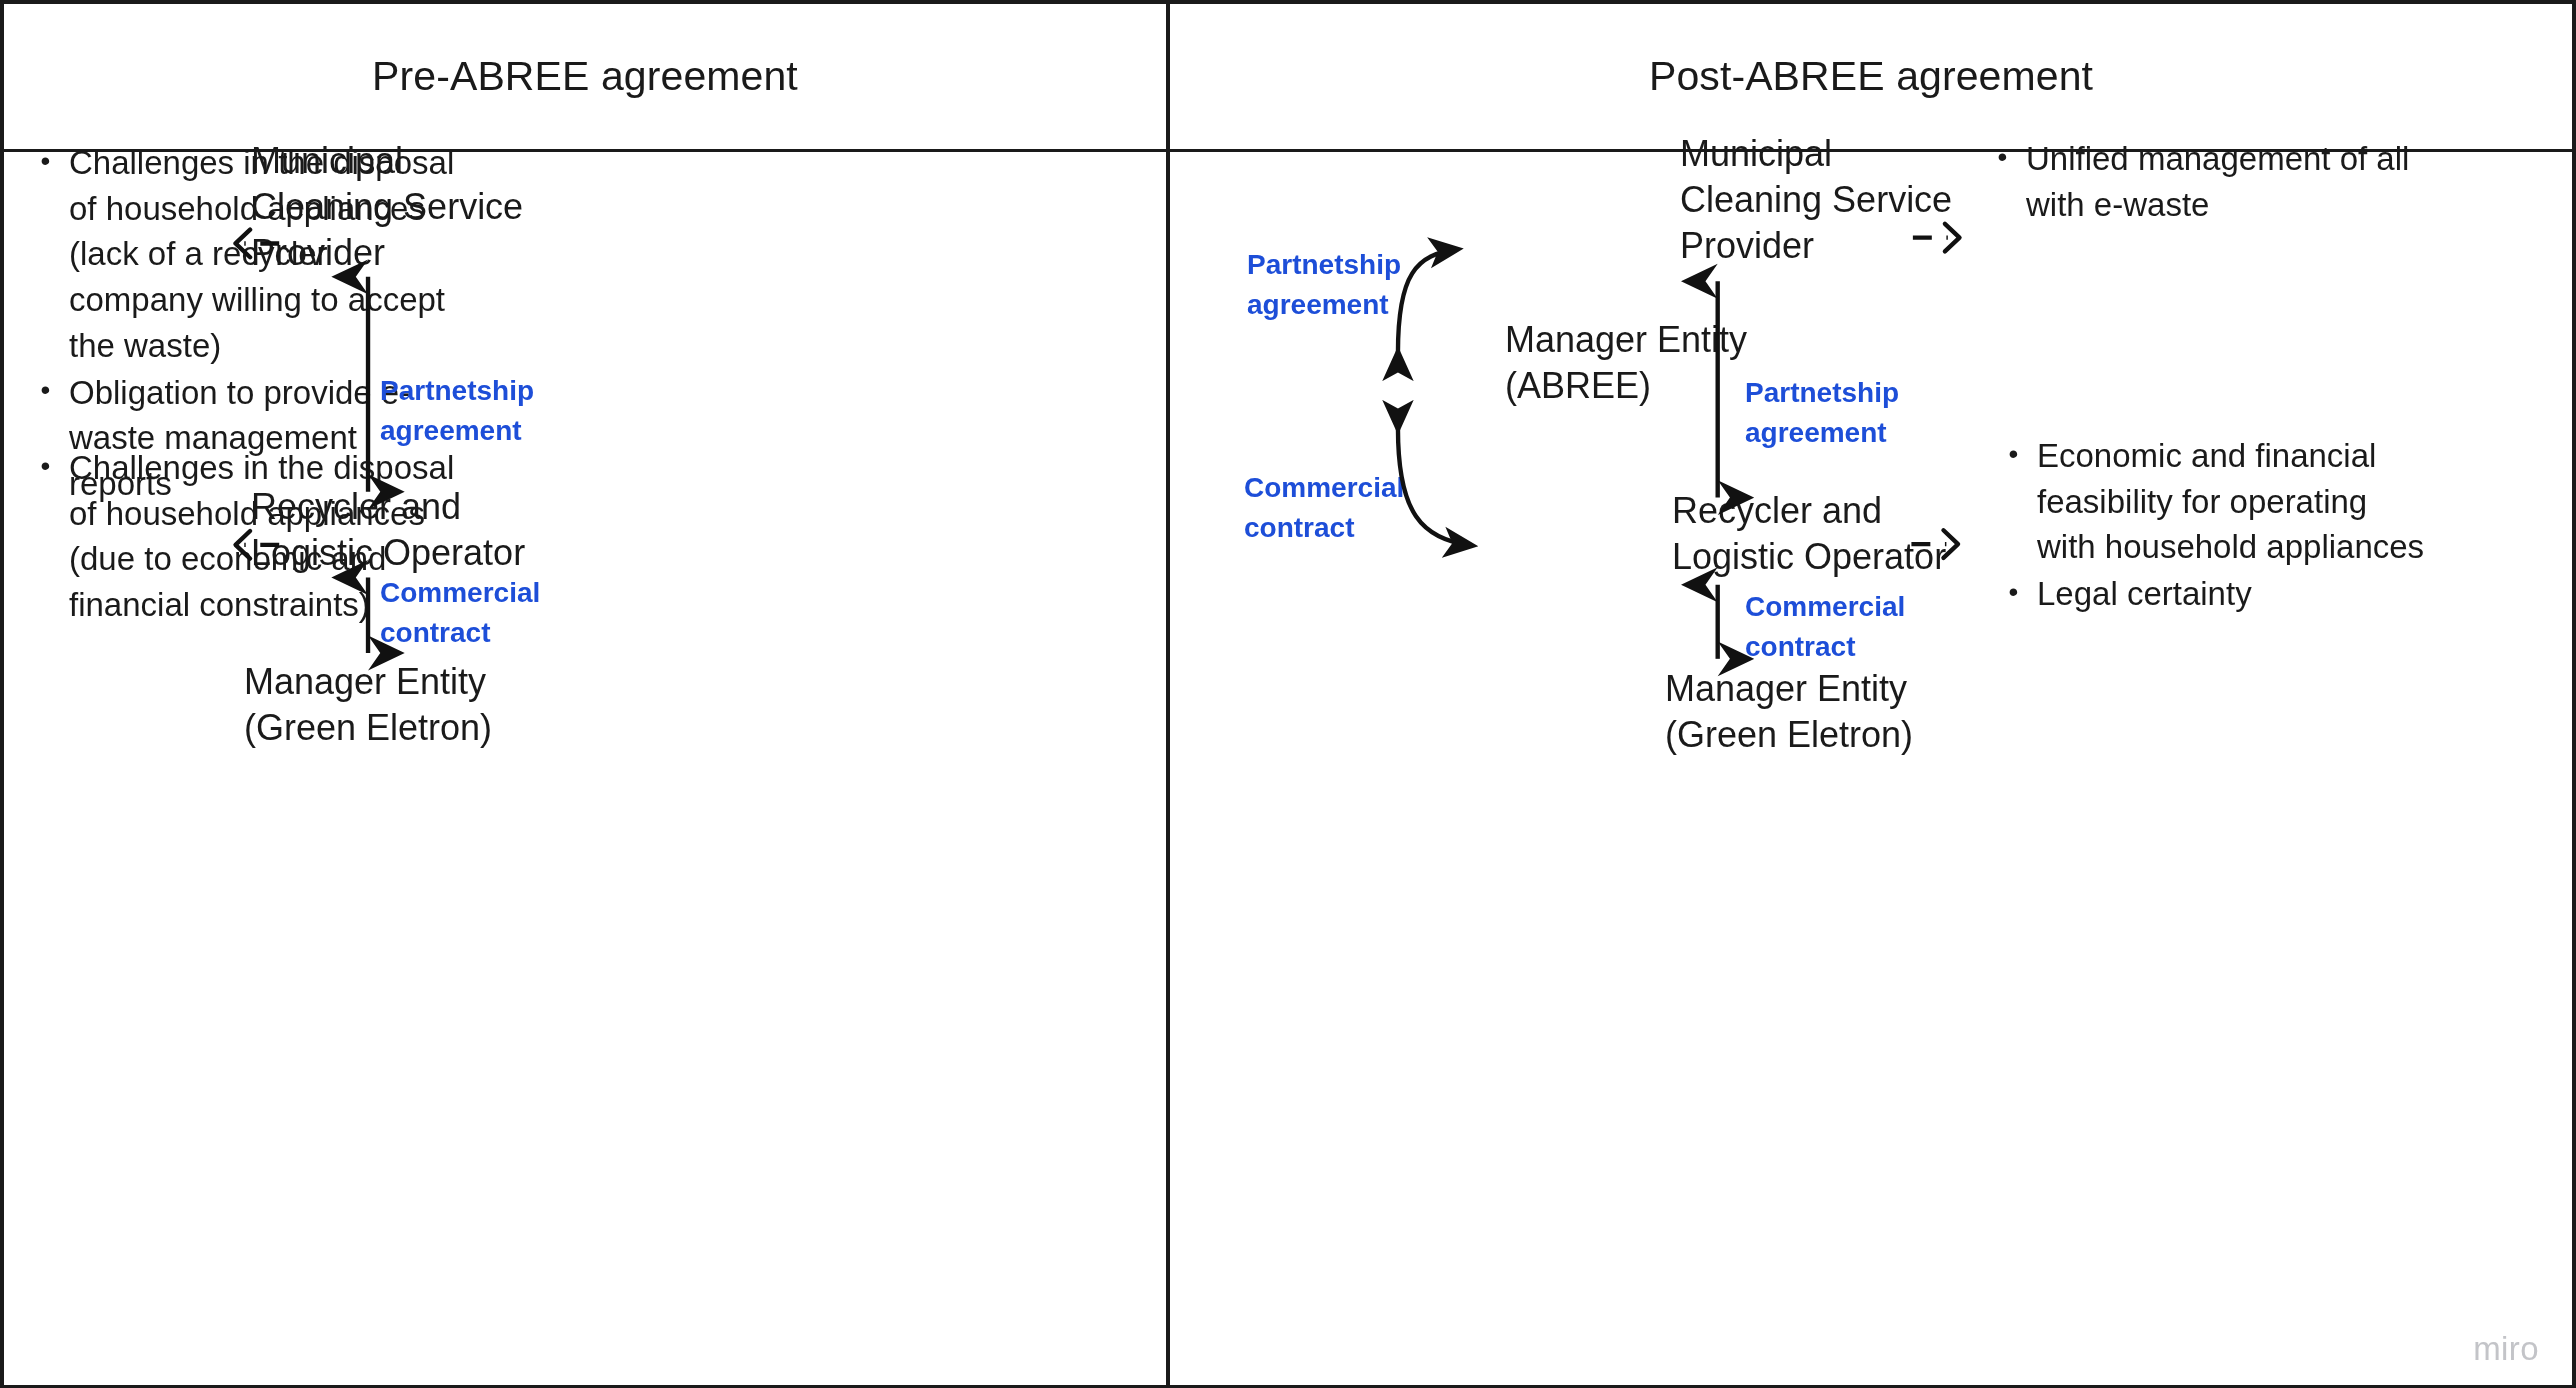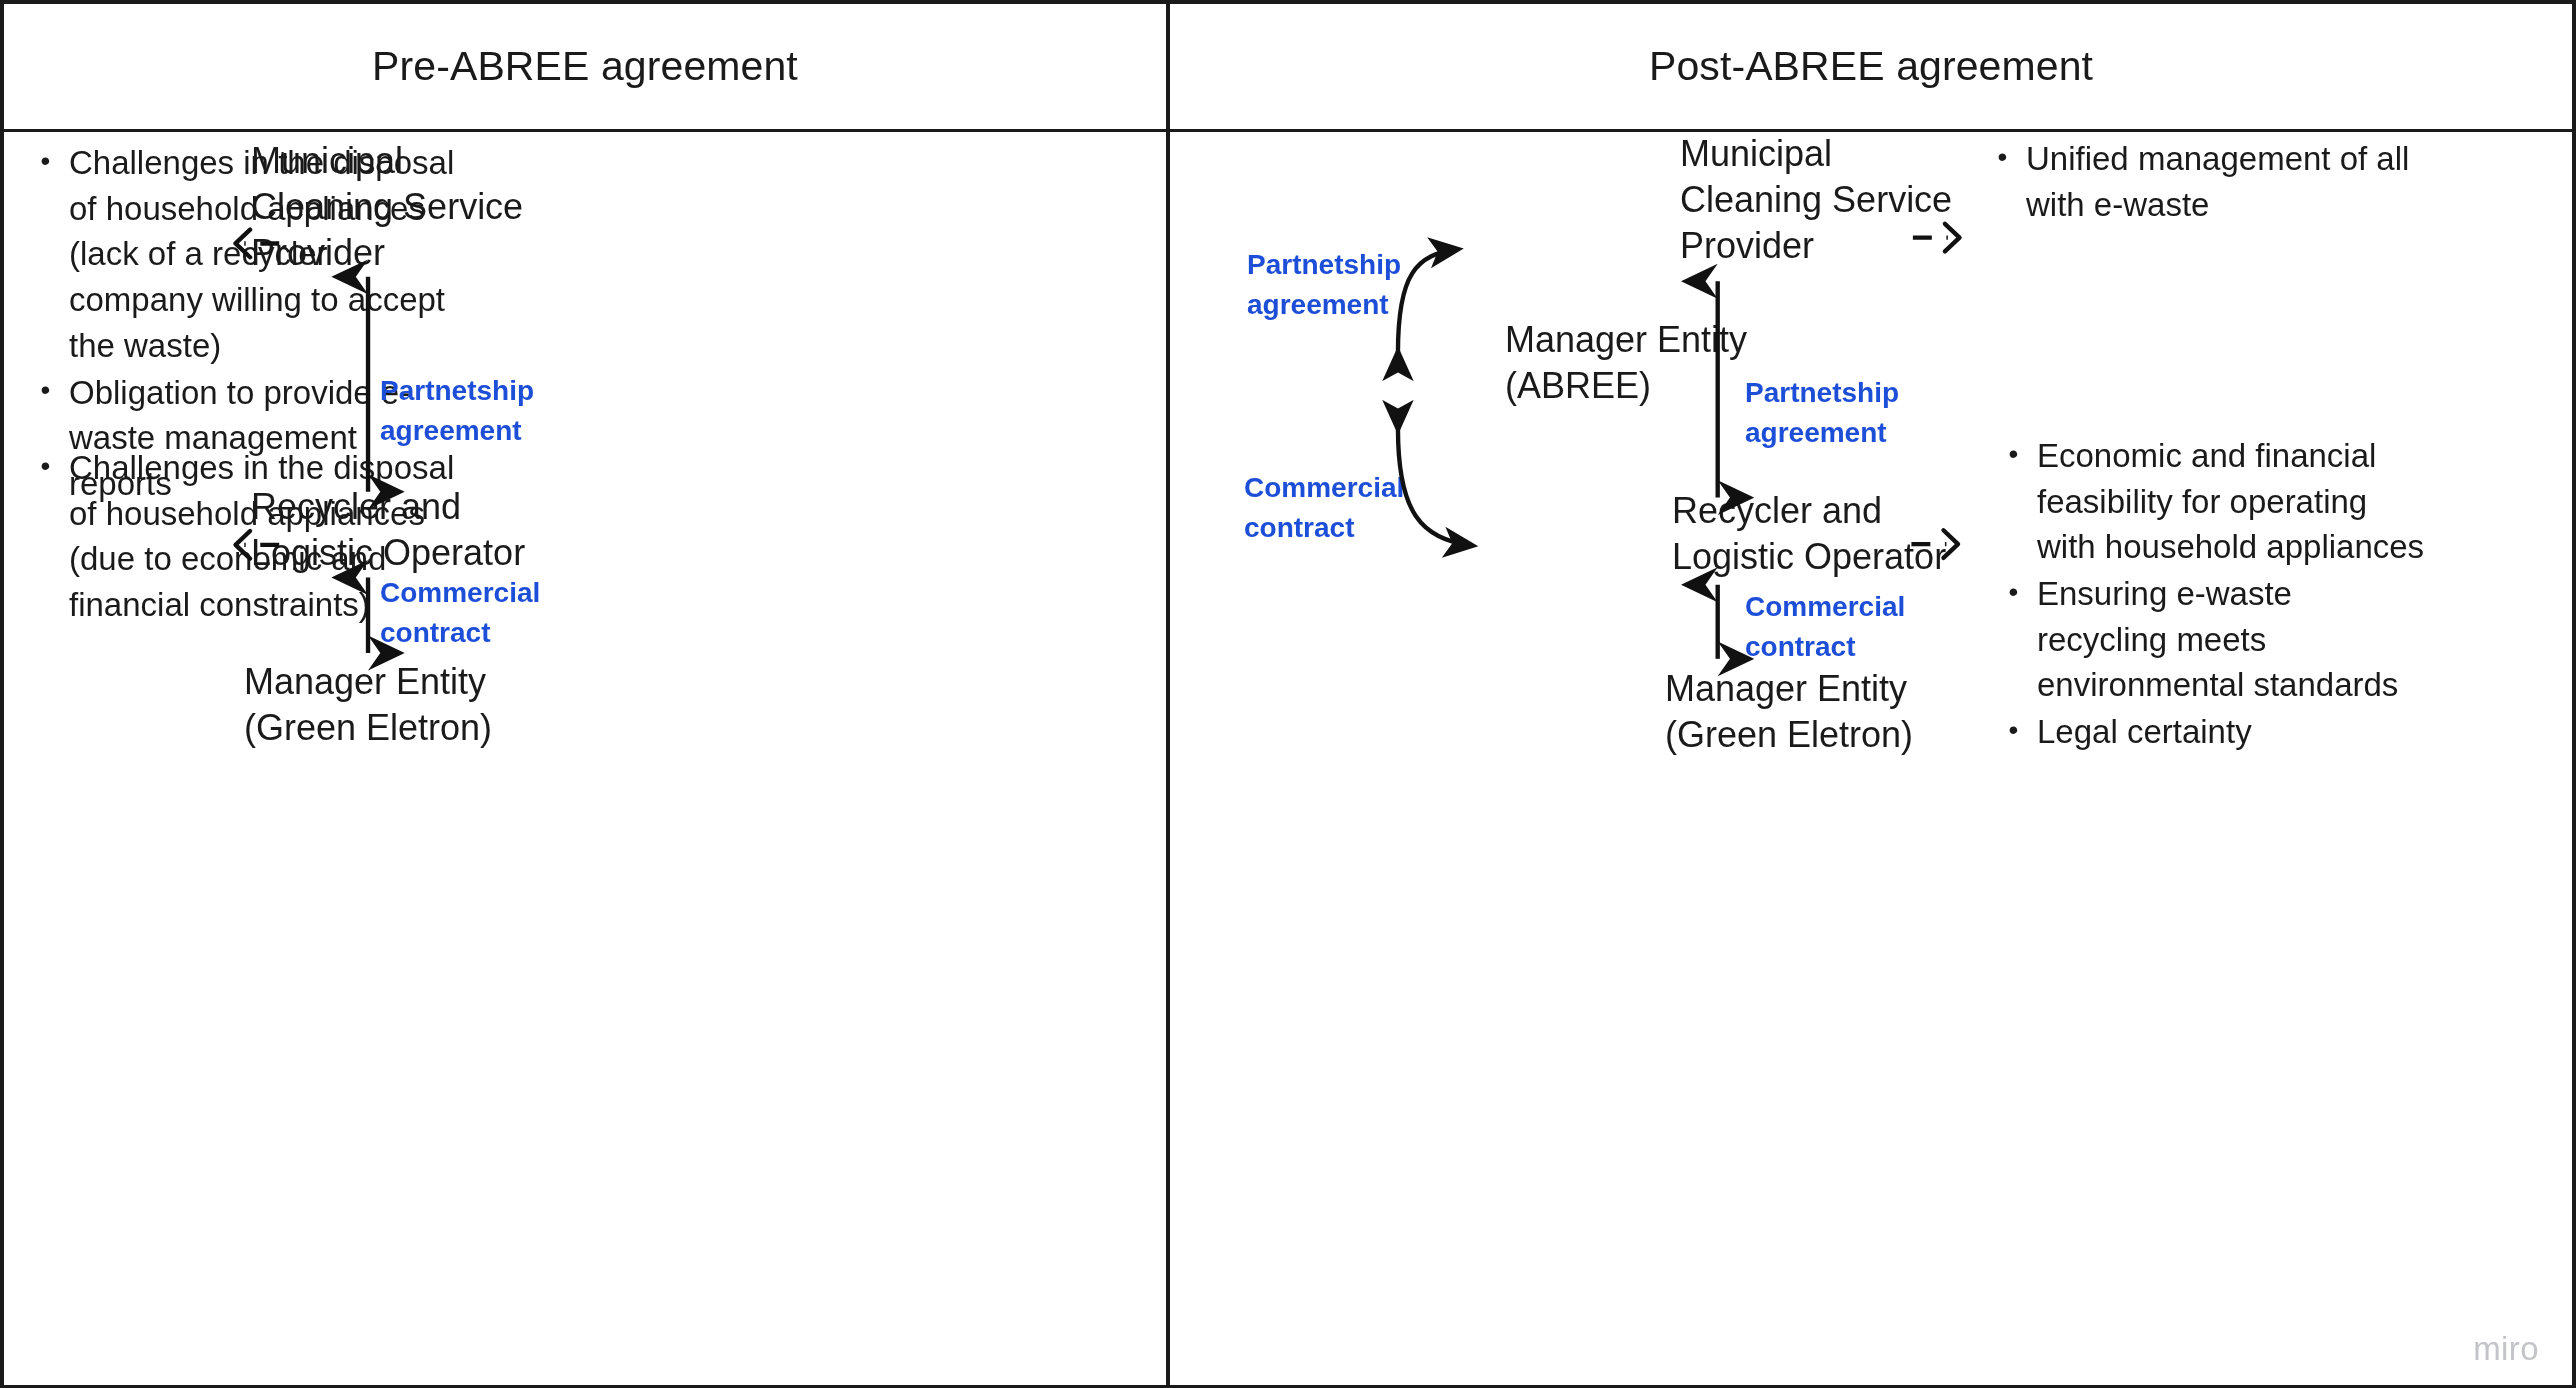--- a/index.html
+++ b/index.html
@@ -18,21 +18,21 @@
     height: 1389px;
     background: #ffffff;
     border: 4.4px solid #1a1a1a;
   }
 
   
   .header-row {
     position: absolute;
     left: 0; top: 0;
     width: 100%;
-    height: 128px;
+    height: 148px;
     display: flex;
     border-bottom: 3.6px solid #1a1a1a;
   }
   .header-cell {
     display: flex;
     align-items: center;
     justify-content: center;
     height: 100%;
   }
   .header-cell.left  { width: 1166px; border-right: 4.4px solid #1a1a1a; }
@@ -219,21 +219,20 @@
     </div>
 
     <div class="panel right">
 
       <ul class="bullets" id="right-bullets-top">
         <li>Unified management of all with e-waste</li>
       </ul>
 
       <ul class="bullets" id="right-bullets-bottom">
         <li>Economic and financial feasibility for operating with household appliances</li>
-        <li>Ensuring e-waste recycling meets environmental standards</li>
         <li>Legal certainty</li>
       </ul>
 
       <div class="node" id="r-node-municipal">Municipal
 Cleaning Service
 Provider</div>
 
       <div class="node" id="r-node-abree">Manager Entity
 (ABREE)</div>
 

